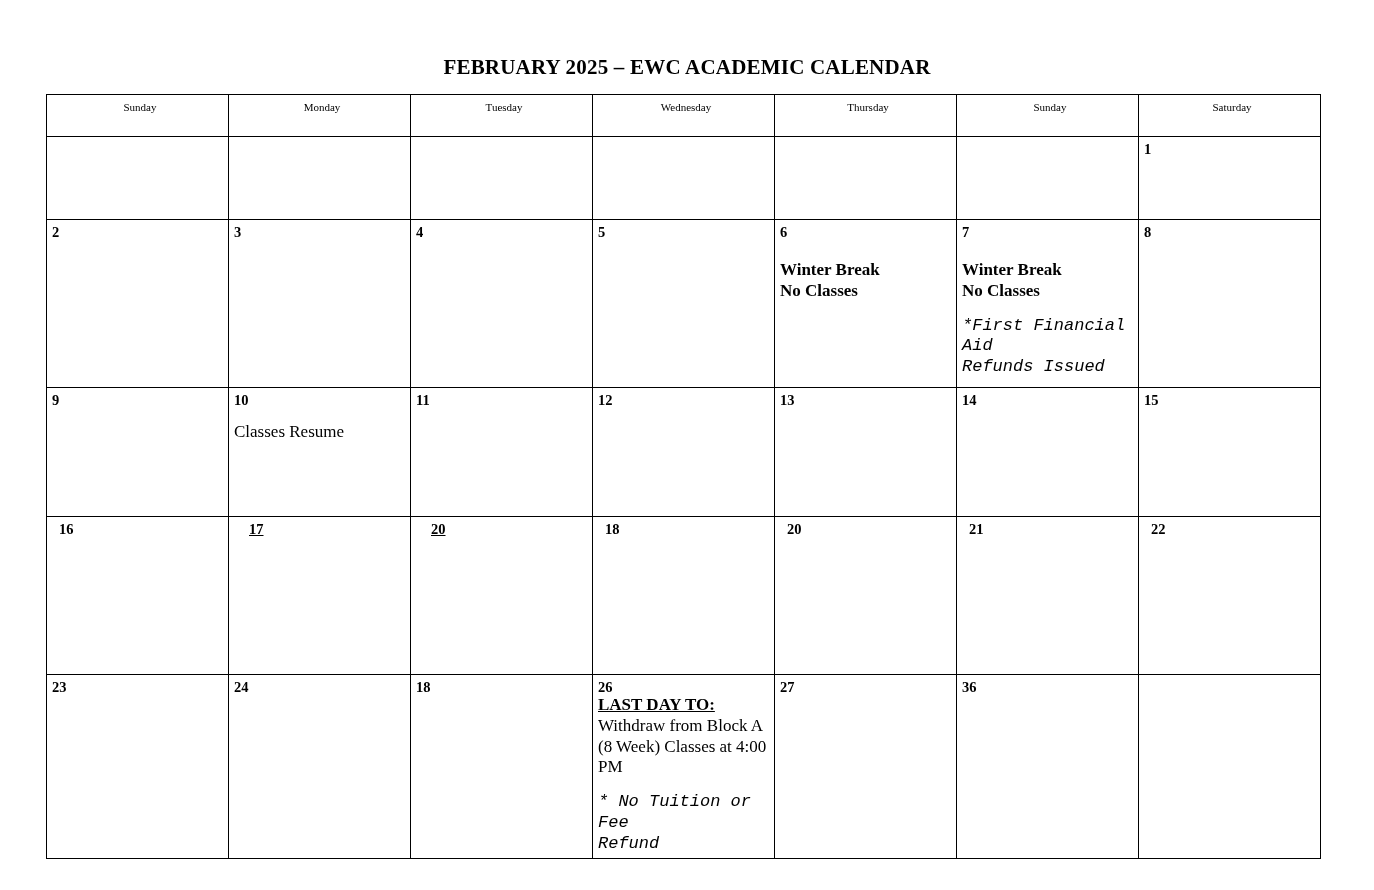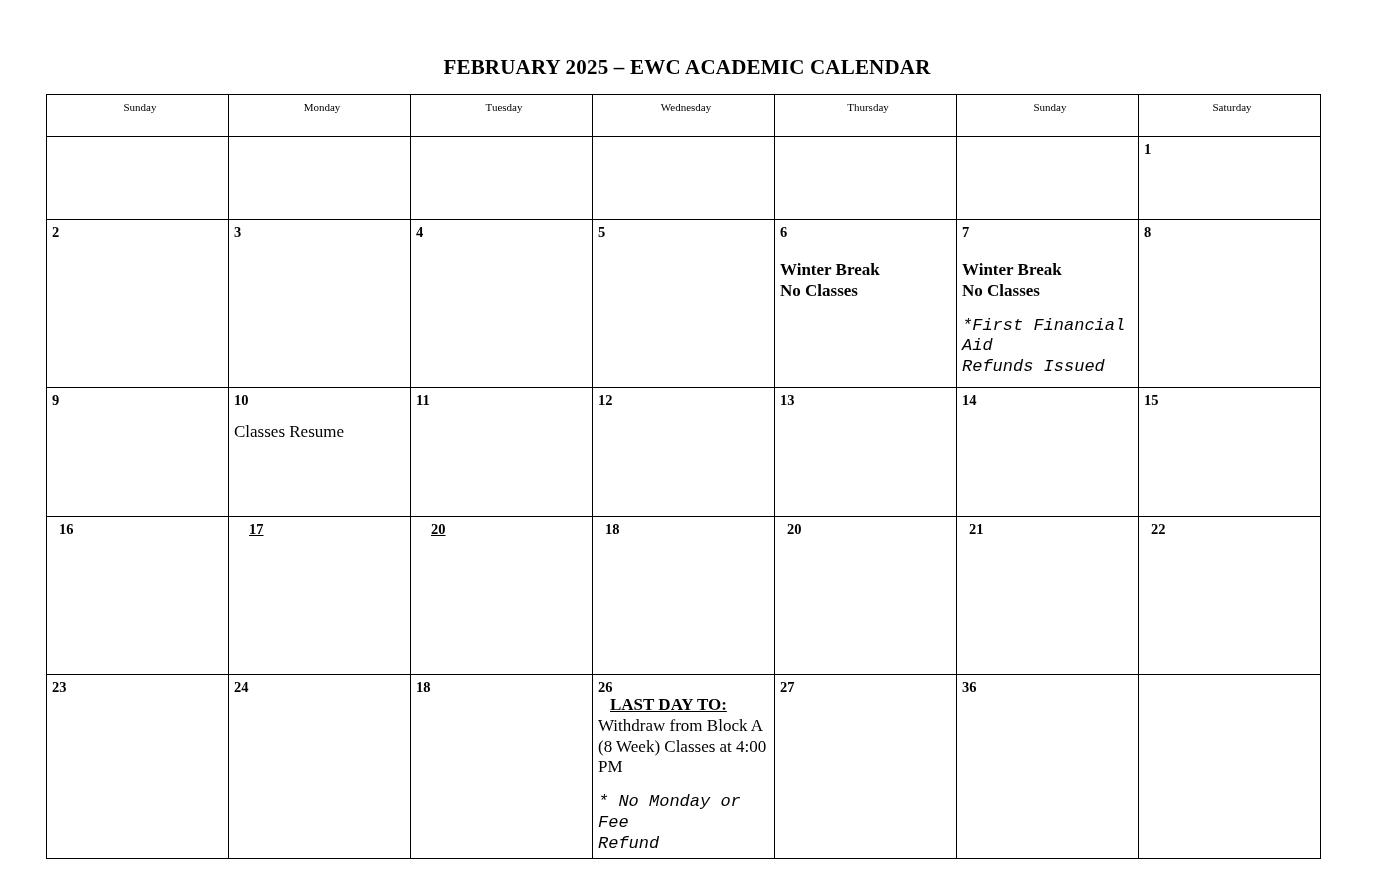--- a/index.html
+++ b/index.html
@@ -85,21 +85,20 @@
   .evt.bold {
     font-weight: bold;
   }
   .evt.italic {
     font-style: italic;
     font-family: Liberation Mono, monospace;
   }
   .evt.underline-bold {
     font-weight: bold;
     text-decoration: underline;
-    margin-left: 12px;
   }
   .gap-lg { height: 20px; }
   .gap-md { height: 14px; }
 </style>
 </head>
 <body>
 
 <div class="page">
 
   <div class="doc-title">FEBRUARY 2025 – EWC ACADEMIC CALENDAR</div>
@@ -298,21 +297,21 @@
             </div>
           </td>
         <td>
           <div class="cell-inner">
             <div class="daynum">26</div>
             <div class="evt underline-bold">LAST DAY TO:</div>
             <div class="evt">Withdraw from Block A</div>
             <div class="evt">(8 Week) Classes at 4:00</div>
             <div class="evt">PM</div>
             <div class="gap-md"></div>
-            <div class="evt italic">* No Monday or Fee</div>
+            <div class="evt italic">* No Tuition or Fee</div>
             <div class="evt italic">Refund</div>
           </div>
         </td>
         <td>
             <div class="cell-inner">
               <div class="daynum">27</div>
             </div>
           </td>
         <td>
             <div class="cell-inner">

